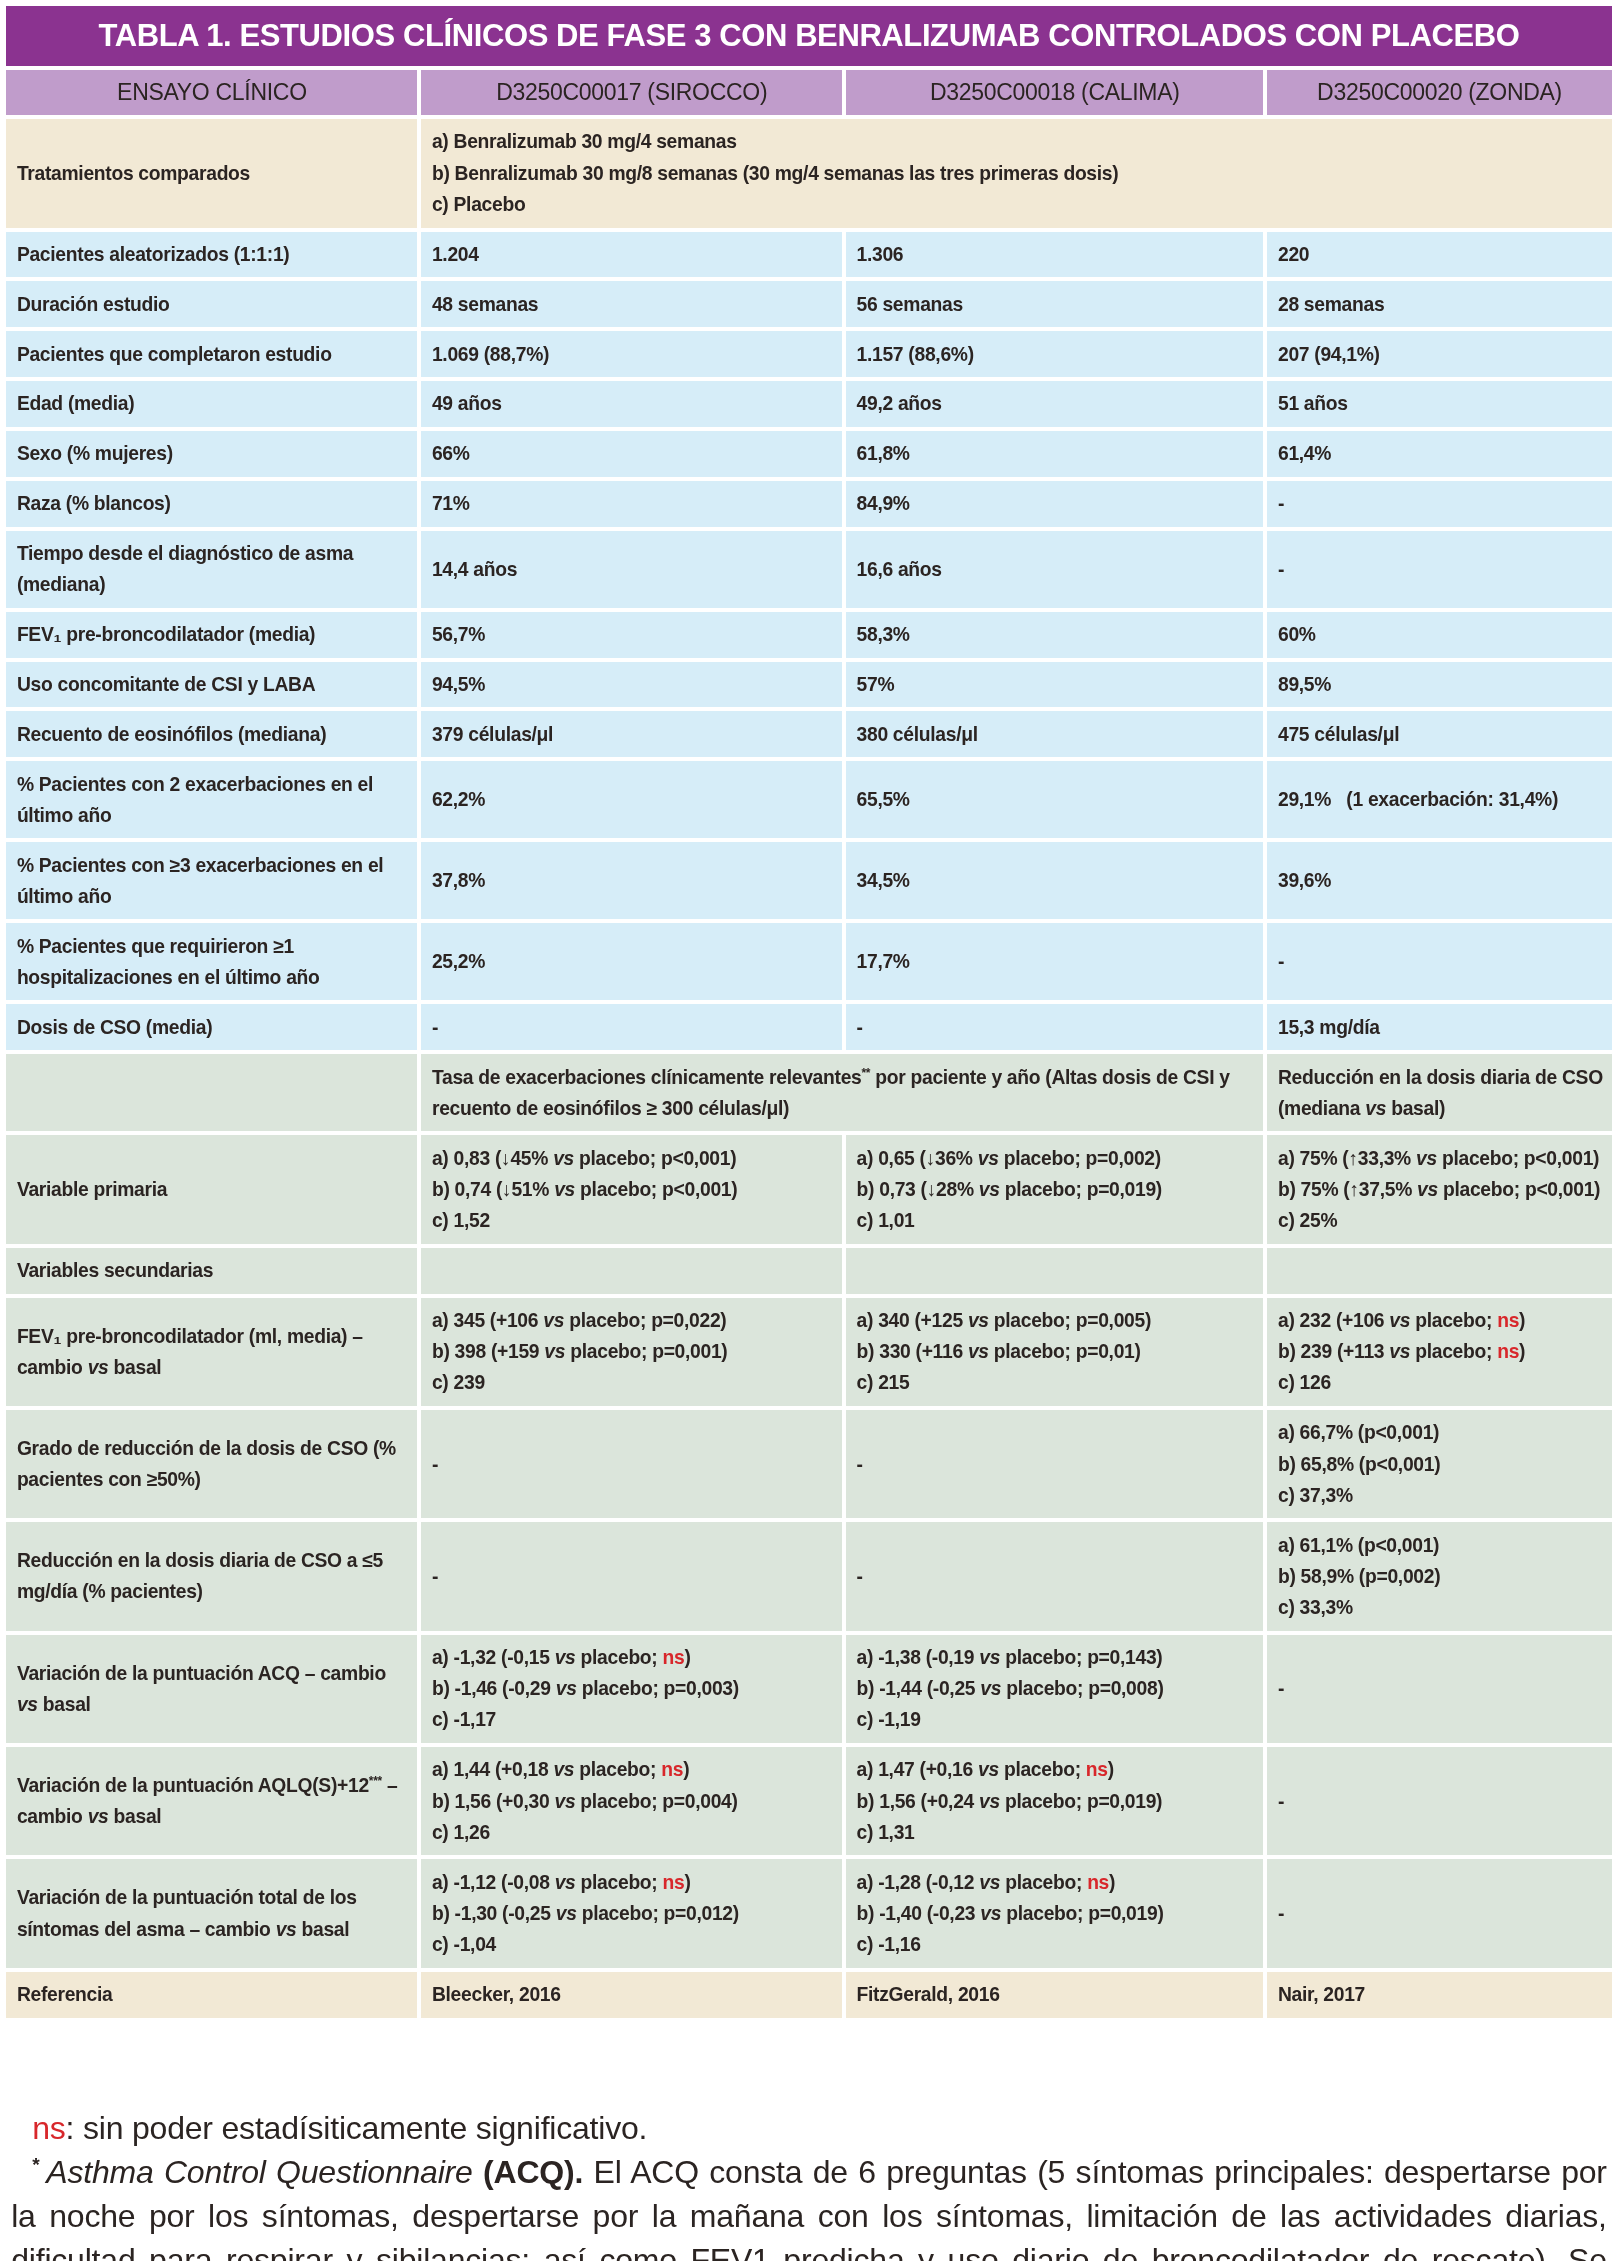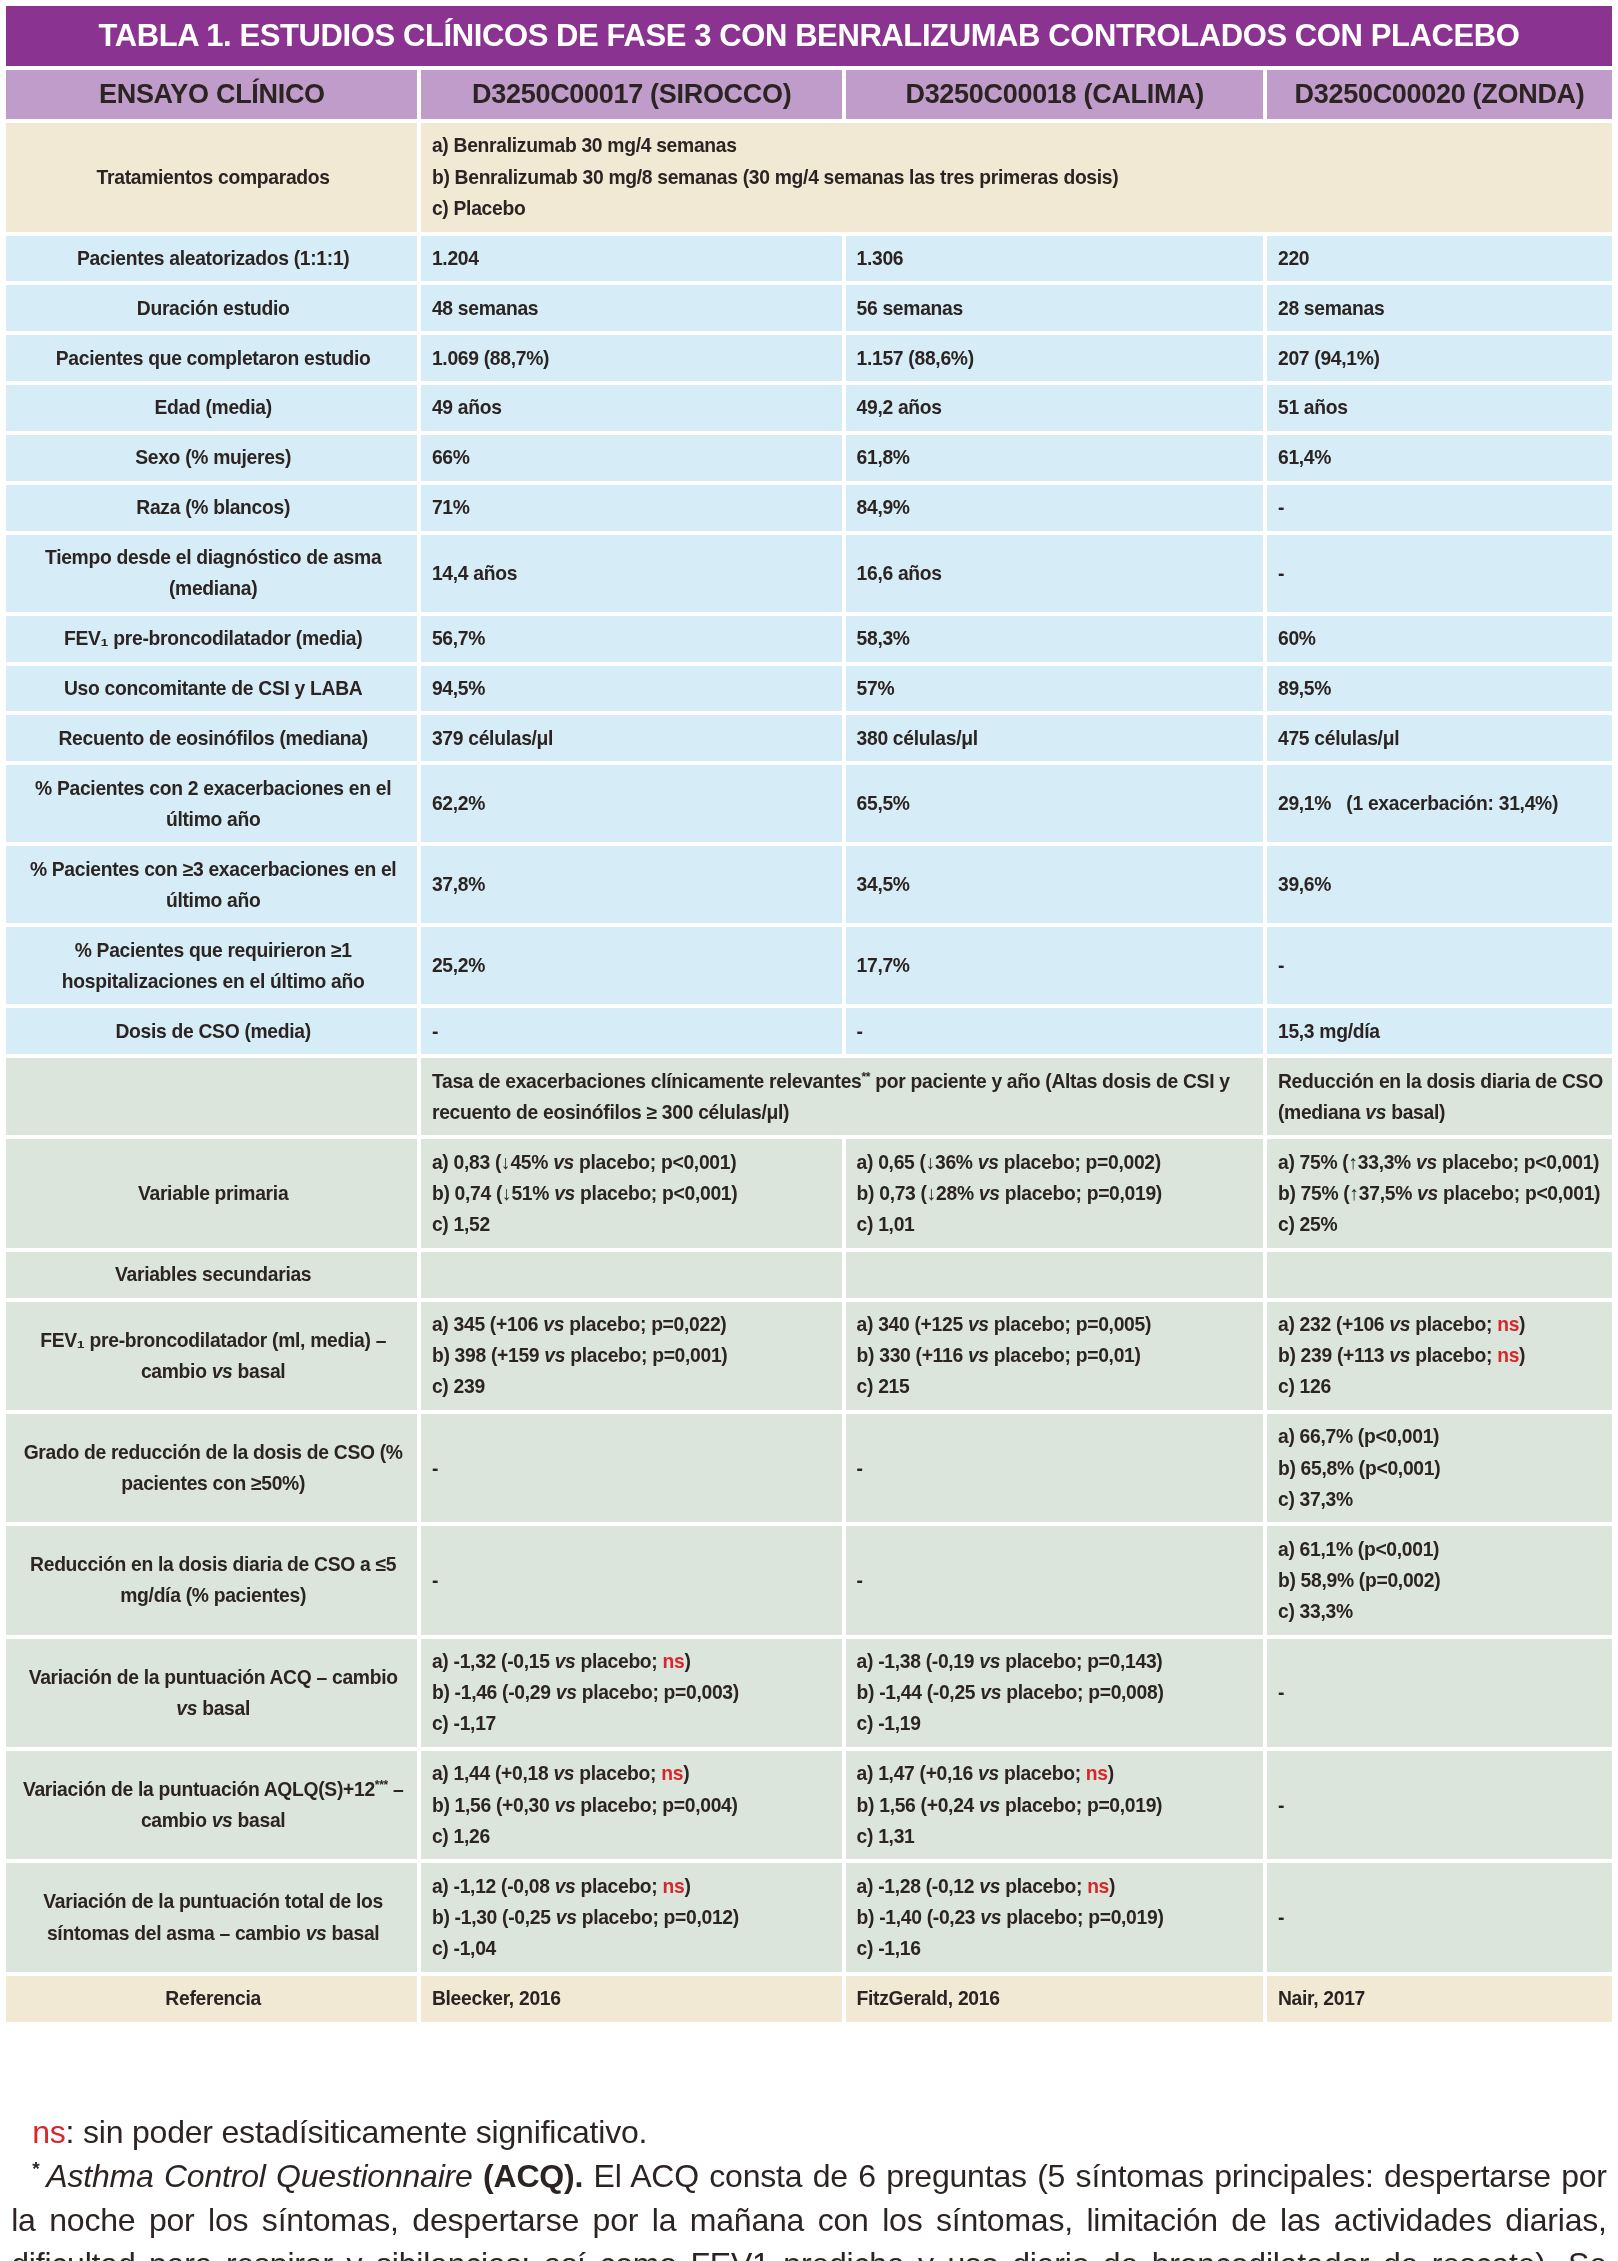--- a/index.html
+++ b/index.html
@@ -19,32 +19,32 @@
     text-align:center;font-weight:700;font-size:31px;
     padding:12px 10px;letter-spacing:-0.4px;
   }
   table.clinical{
     border-collapse:separate;border-spacing:4px;table-layout:fixed;
     width:calc(100% + 8px);margin:0 -4px;
     letter-spacing:-0.3px;
   }
   table.clinical th{
     background:var(--c-lpurple);color:var(--c-text);
-    font-size:27px;font-weight:700;text-align:center;
+    font-size:23px;font-weight:400;text-align:center;
     padding:8.9px 3.2px;
   }
   table.clinical td{
     vertical-align:middle;font-weight:700;font-size:19.3px;
     padding:7.3px 8px 7.3px 10.5px;line-height:1.62;
     word-wrap:break-word;
   }
   td.bg-cream{background:var(--c-cream);}
   td.bg-blue{background:var(--c-blue);}
   td.bg-green{background:var(--c-green);line-height:2.02;}
-  td.label{text-align:center;}
+  td.label{text-align:left;}
   td sup{font-size:62%;line-height:0;}
   .red{color:var(--c-red);}
   .footnotes{margin-top:84px;padding:0 4.8px;}
   .footnote{
     font-size:32px;line-height:1.38;text-align:justify;
     text-indent:21px;margin:0;font-weight:400;letter-spacing:-0.2px;
   }
   .footnote .bi{font-weight:400;font-style:italic;}
   .footnote .b{font-weight:700;}
   .footnote sup.marker{font-size:60%;line-height:0;}

